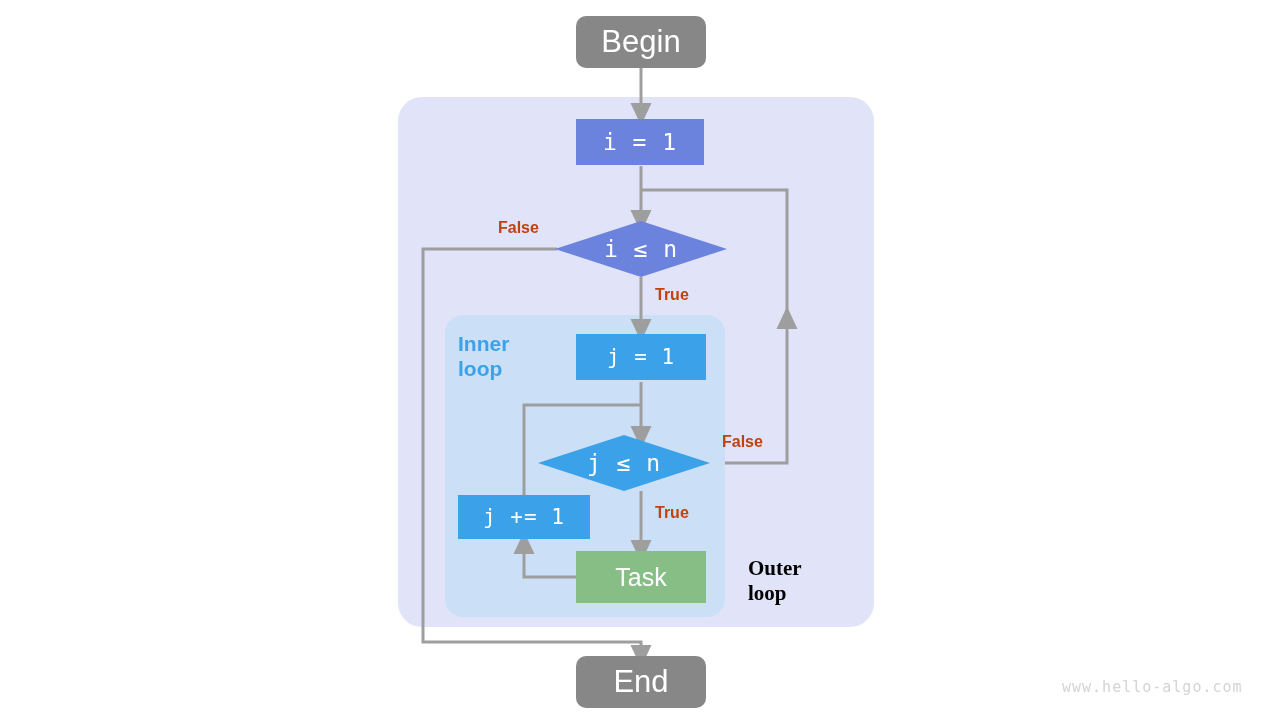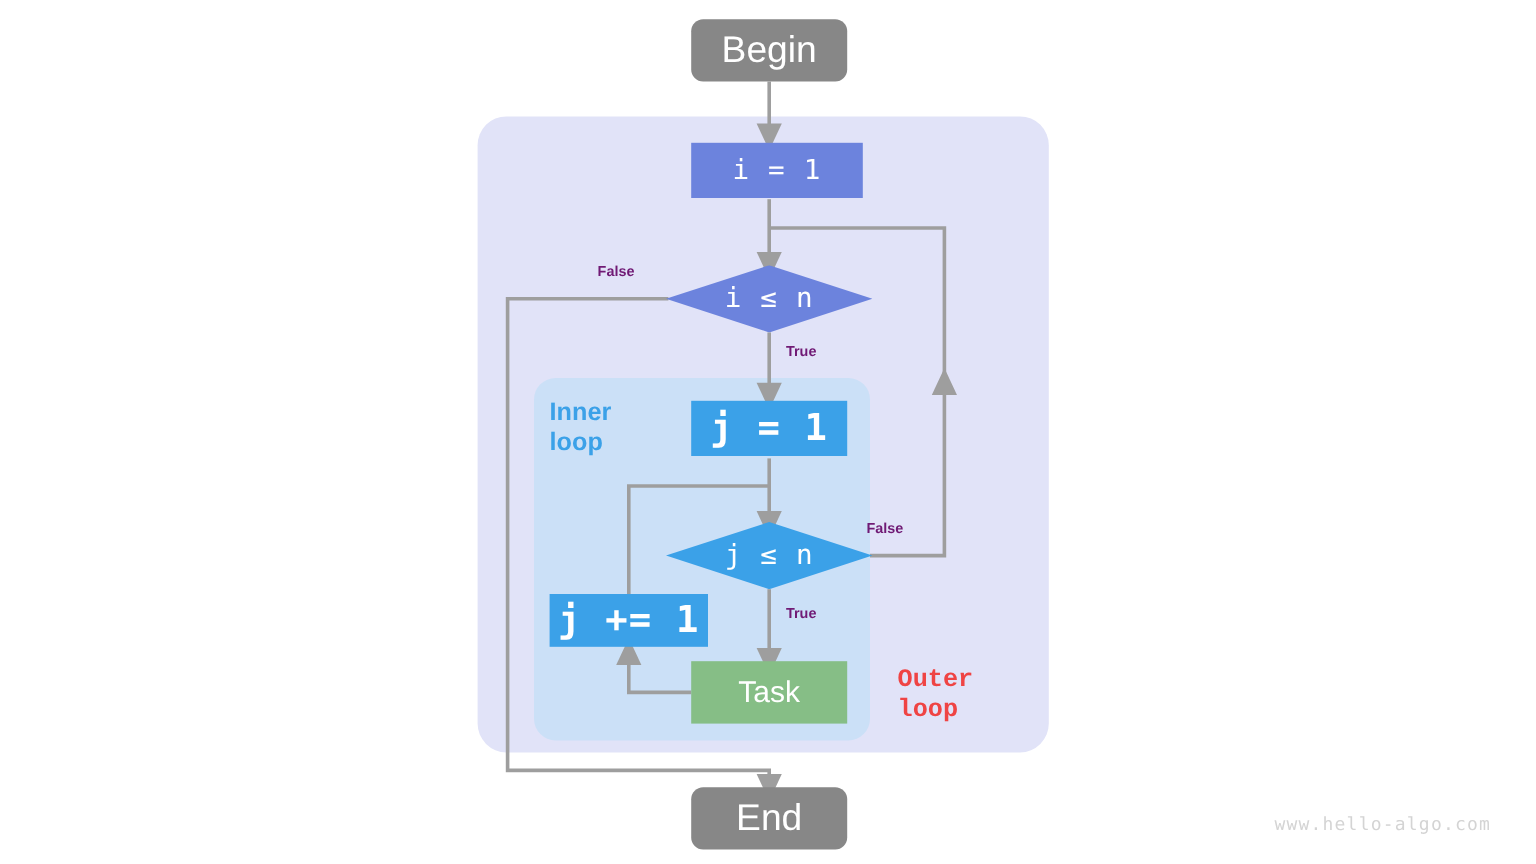--- a/index.html
+++ b/index.html
@@ -42,23 +42,22 @@
   }
   .node-proc-outer {
     background: #6c83dd;
     font-family: "DejaVu Sans Mono", monospace;
     font-size: 23px;
     letter-spacing: 1px;
   }
   .node-proc-inner {
     background: #3ba1e8;
     font-family: "DejaVu Sans Mono", monospace;
-    font-size: 31px;
-    letter-spacing: 1px;
-    font-weight: bold;
+    font-size: 21px;
+    letter-spacing: 1px;
   }
   .node-task {
     background: #86be86;
     font-family: "Liberation Sans", sans-serif;
     font-size: 25px;
   }
   .diamond {
     position: absolute;
     display: flex;
     align-items: center;
@@ -85,41 +84,41 @@
   .group-outer {
     background: #e1e3f8;
     border-radius: 24px;
   }
   .group-inner {
     background: #cbe0f7;
     border-radius: 18px;
   }
   .edge-label {
     position: absolute;
-    color: #701a75;
-    font-family: "Liberation Sans", sans-serif;
-    font-size: 12px;
+    color: #c2410c;
+    font-family: "Liberation Sans", sans-serif;
+    font-size: 16px;
     font-weight: bold;
     white-space: nowrap;
   }
   .group-label {
     position: absolute;
     text-align: left;
     font-weight: bold;
     line-height: 1.18;
     white-space: pre-line;
   }
   .group-label-inner {
     color: #3ba1e8;
     font-family: "Liberation Sans", sans-serif;
     font-size: 21px;
   }
   .group-label-outer {
-    color: #ef4444;
-    font-family: Liberation Mono, monospace;
+    color: #000000;
+    font-family: Liberation Serif, serif;
     font-size: 21px;
   }
   .watermark {
     position: absolute;
     color: #d4d4d4;
     font-family: "DejaVu Sans Mono", monospace;
     font-size: 15px;
     letter-spacing: 1px;
     white-space: nowrap;
   }
@@ -162,33 +161,33 @@
     </g>
   </svg>
 
   <div class="group-label group-label-inner" style="left:458px; top:332px; width:102px;">Inner
 loop</div>
   <div class="group-label group-label-outer" style="left:748px; top:556px; width:122px;">Outer
 loop</div>
 
   <div class="node node-terminal" style="left:576px; top:16px; width:130px; height:52px;">Begin</div>
 
-  <div class="node node-proc-outer" style="left:576px; top:119px; width:143px; height:46px;">i = 1</div>
+  <div class="node node-proc-outer" style="left:576px; top:119px; width:128px; height:46px;">i = 1</div>
 
   <div class="diamond" style="left:555px; top:221px; width:172px; height:56px;">
     <svg class="dshape" viewBox="0 0 172 56" preserveAspectRatio="none">
       <polygon points="86,0 172,28 86,56 0,28" fill="#6c83dd"></polygon>
     </svg>
     <span class="dtext">i ≤ n</span>
   </div>
 
 
   <div class="node node-proc-inner" style="left:576px; top:334px; width:130px; height:46px;">j = 1</div>
 
-  <div class="diamond" style="left:555px; top:435px; width:172px; height:56px;">
+  <div class="diamond" style="left:538px; top:435px; width:172px; height:56px;">
     <svg class="dshape" viewBox="0 0 172 56" preserveAspectRatio="none">
       <polygon points="86,0 172,28 86,56 0,28" fill="#3ba1e8"></polygon>
     </svg>
     <span class="dtext">j ≤ n</span>
   </div>
 
   <div class="node node-proc-inner" style="left:458px; top:495px; width:132px; height:44px;">j += 1</div>
 
   <div class="node node-task" style="left:576px; top:551px; width:130px; height:52px;">Task</div>
 

